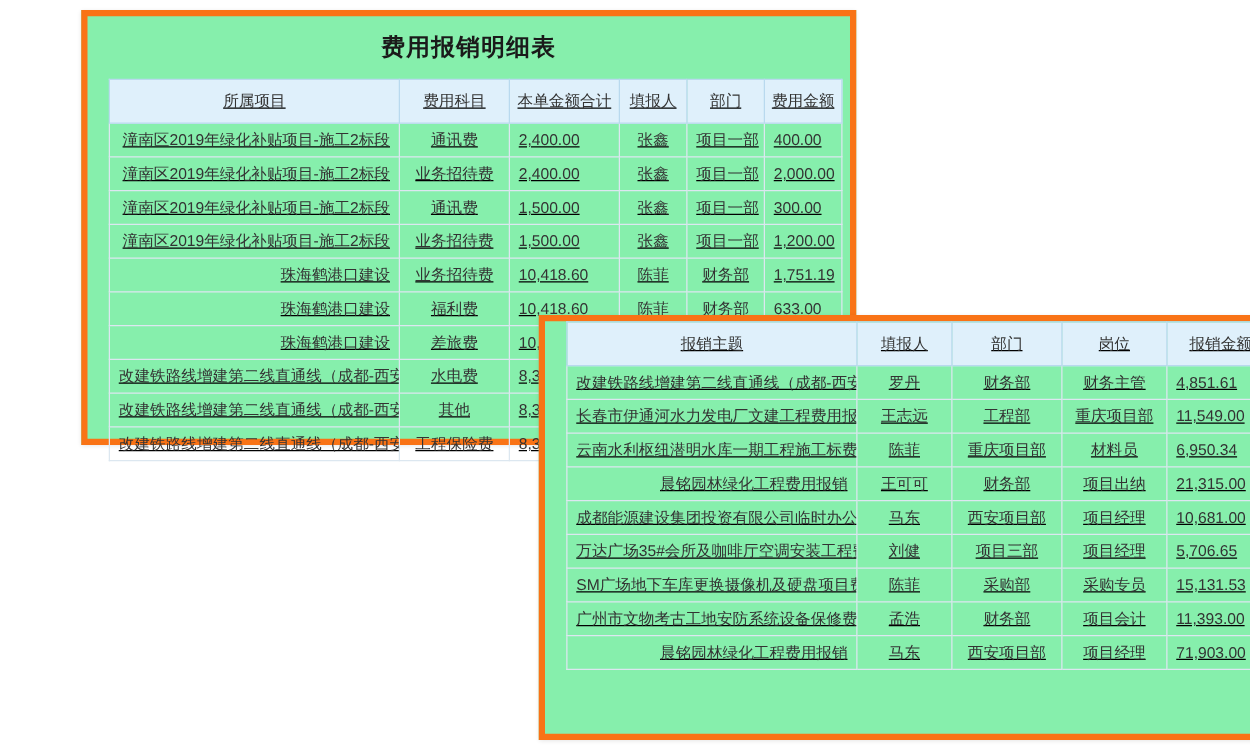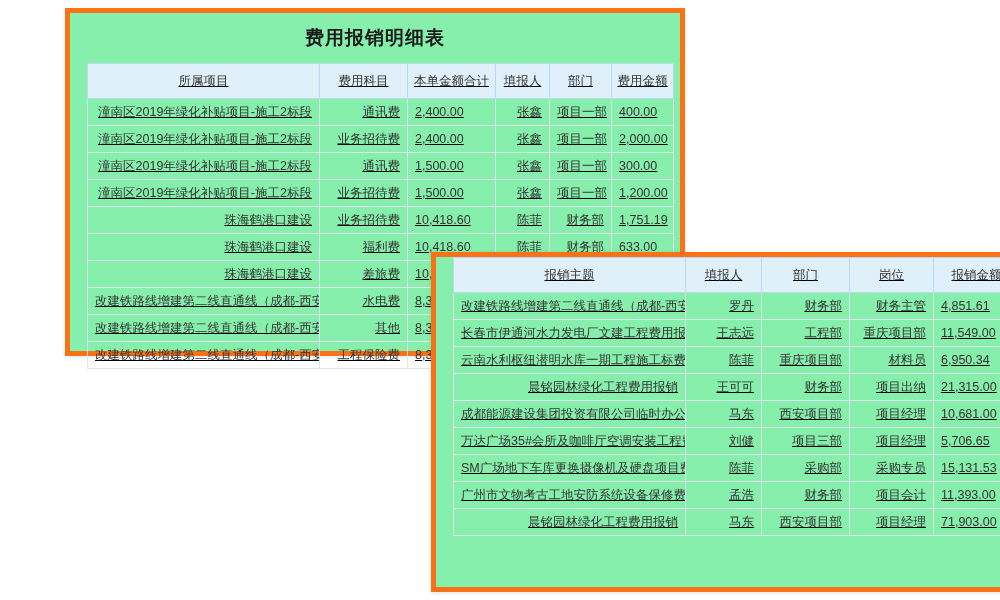--- a/index.html
+++ b/index.html
@@ -75,21 +75,21 @@
     height: 26px;
     padding: 0 7px;
     white-space: nowrap;
     overflow: hidden;
     text-overflow: clip;
   }
 
   td.link {
     color: #1a7fd4;
   }
-  td.center { text-align: right; }
+  td.center { text-align: center; }
   td.right  { text-align: left; }
   td.left   { text-align: right; }
 
   .clip-cell {
     overflow: hidden;
     white-space: nowrap;
   }
 </style>
 </head>
 <body>

